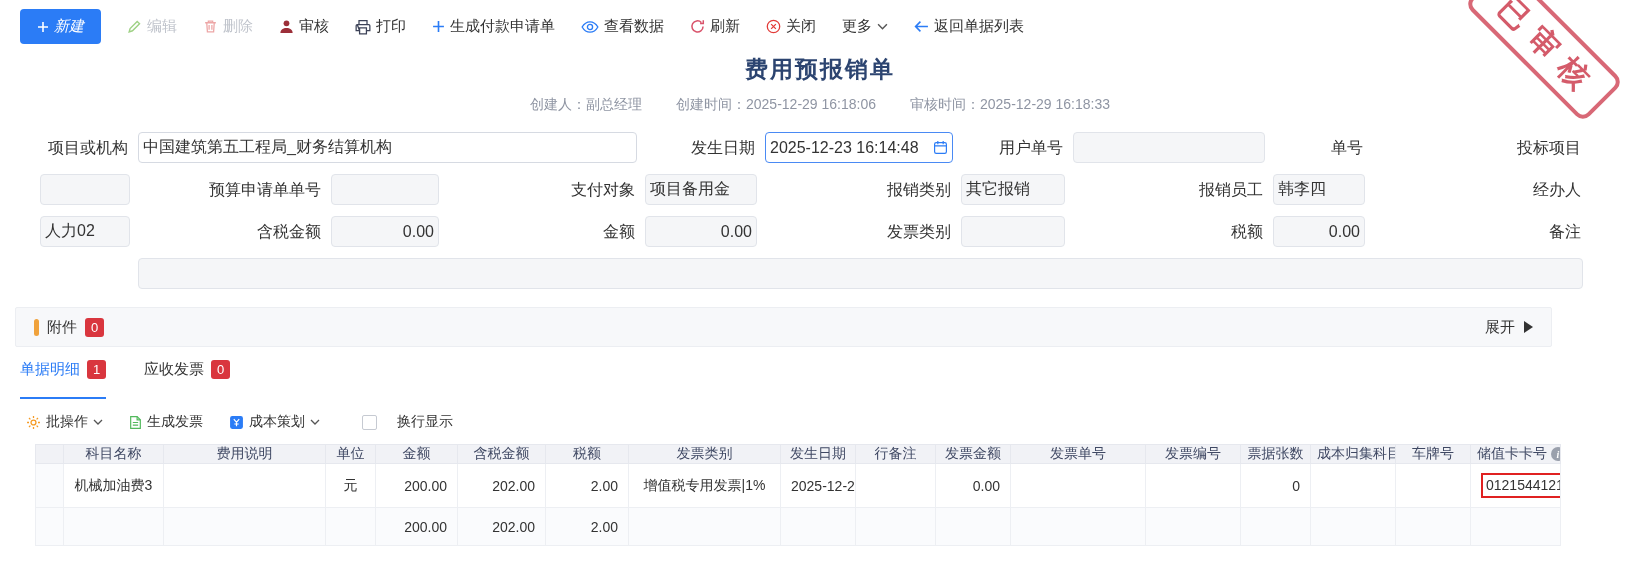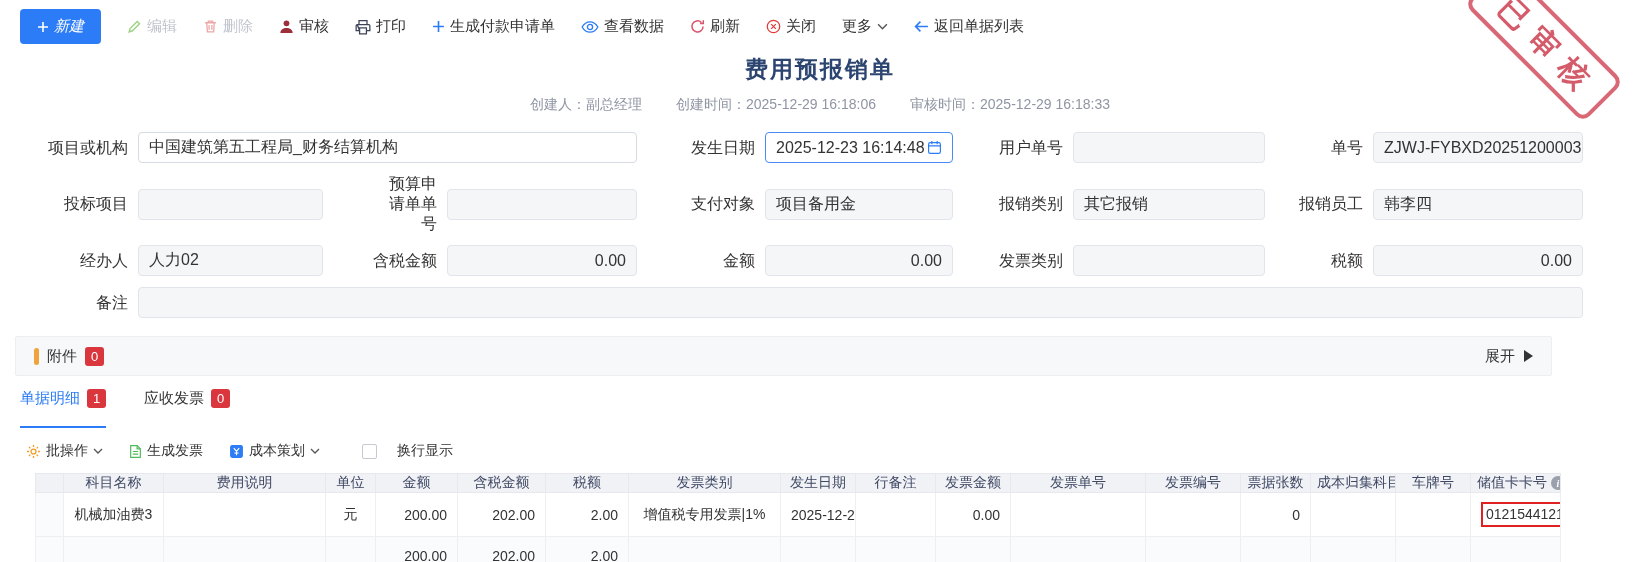--- a/index.html
+++ b/index.html
@@ -23,21 +23,21 @@
     display:flex; align-items:center; justify-content:center;
     color:rgba(205,62,80,.85); font-size:30px; font-weight:bold; letter-spacing:12px; text-indent:12px; z-index:5; }
 
   
   .form-grid { margin:18px 70px 0 40px; display:grid;
     grid-template-columns:90px 185px 108px 190px 112px 188px 104px 192px 92px 210px;
     column-gap:8px; row-gap:11px; align-items:center; font-size:16px; }
   .f-label { text-align:right; color:#333; line-height:1.25; padding-right:2px; }
   .f-label.wrap { white-space:normal; padding-left:46px; }
   .f-input { height:31px; background:#f5f6f8; border:1px solid #e1e4ea; border-radius:4px;
-    padding:0 10px; display:flex; align-items:center; color:#333; white-space:nowrap; overflow:hidden; }
+    padding:0 4px; display:flex; align-items:center; color:#333; white-space:nowrap; overflow:hidden; }
   .f-input.white { background:#fff; border-color:#d6dae2; }
   .f-input.num { justify-content:flex-end; }
   .f-wide { grid-column:2 / span 3; position:relative; }
   .f-remark { grid-column:2 / -1; }
   .f-date { background:#fff; border:1px solid #4a8af4; justify-content:space-between; }
 
   
   .attach-bar { margin:18px 88px 0 15px; height:40px; background:#f7f8fa; border:1px solid #eceef2;
     border-radius:2px; display:flex; align-items:center; justify-content:space-between; padding:0 18px; font-size:15px; }
   .attach-left { display:flex; align-items:center; gap:8px; }
@@ -182,23 +182,20 @@
     <svg width="15" height="15" viewBox="0 0 14 14" fill="none" stroke="#2b7cf6" stroke-width="1.1">
         <rect x="1.5" y="2.5" width="11" height="10" rx="1.5"></rect>
         <path d="M1.5 5.5h11M4.5 1v3M9.5 1v3"></path>
       </svg>
   </div>
   <div class="f-label">用户单号</div>
   <div class="f-input">
       <span></span>
     </div>
   <div class="f-label">单号</div>
-  <div class="f-input">
-      <span>ZJWJ-FYBXD20251200003</span>
-    </div>
 
   <div class="f-label">投标项目</div>
   <div class="f-input">
       <span></span>
     </div>
   <div class="f-label wrap">预算申请单单号</div>
   <div class="f-input">
       <span></span>
     </div>
   <div class="f-label">支付对象</div>

